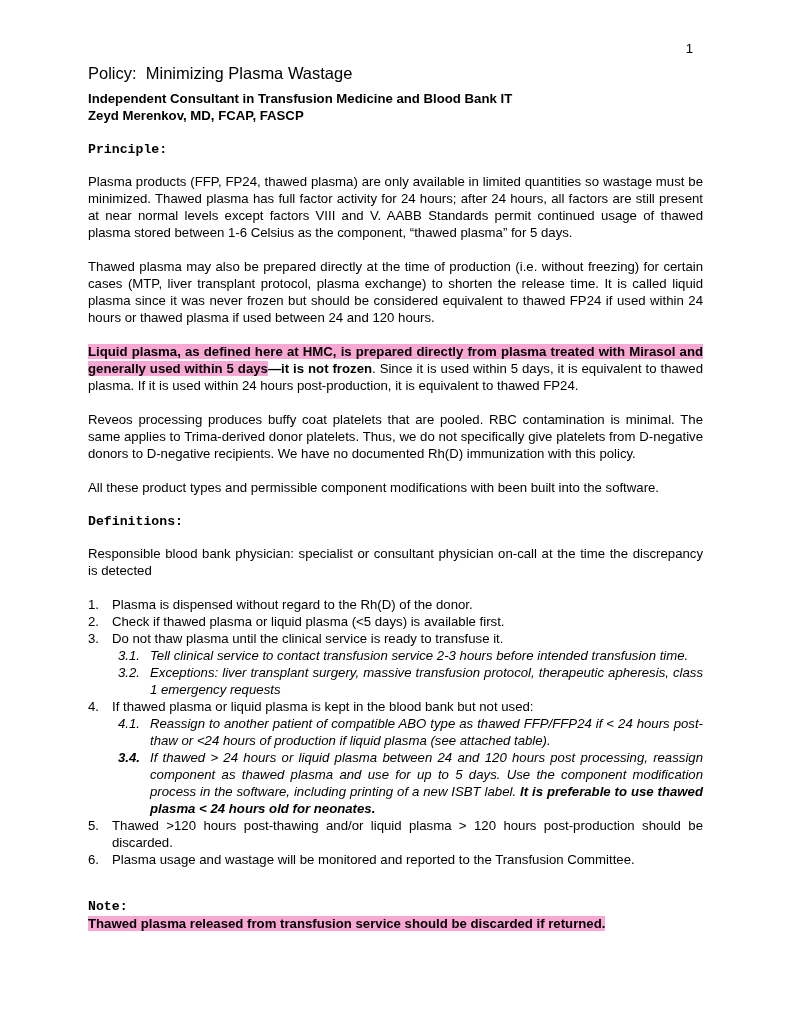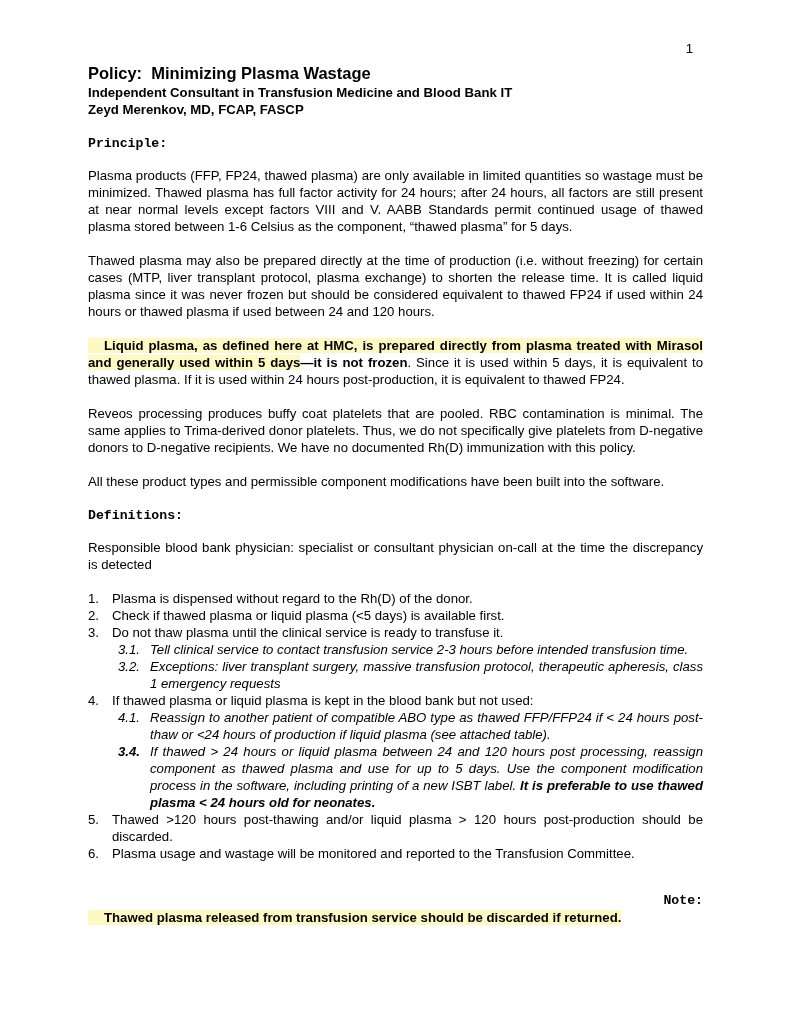--- a/index.html
+++ b/index.html
@@ -10,28 +10,28 @@
     padding:40px 88px 0 88px;
     font-family:"Liberation Sans", sans-serif;
     font-size:13.2px;
     line-height:17px;
     color:#000000;
     overflow:hidden;
   }
   .page-number { text-align:right; padding-right:10px; }
   .title {
     font-size:16.5px; line-height:20px;
-    font-weight:bold; margin:6px 0 1px 0;
+    font-weight:normal; margin:6px 0 7px 0;
     white-space:pre-wrap;
   }
   .byline { font-weight:bold; }
   .section-heading { font-weight:bold; margin-top:17px;font-family:Liberation Mono, monospace; }
   .para { margin:0 0 17px 0; text-align:justify; }
   .para.first { margin-top:15px; }
-  .hl { background:#fef9c3;padding-left:16px; }
+  .hl { background:#f9a8d4; }
   .b { font-weight:bold; }
   .list { margin:0; }
   .list-item { display:flex; }
   .num { width:24px; flex:none; }
   .itext { flex:1 1 auto; text-align:justify; }
   .sub { margin-left:30px;font-style:italic; }
   .sub .num { width:32px; }
   .note-block { margin-top:30px; }
 </style>
 </head>
@@ -43,21 +43,21 @@
 
   <div class="title">Policy:  Minimizing Plasma Wastage</div>
   <div class="byline">Independent Consultant in Transfusion Medicine and Blood Bank IT</div>
   <div class="byline">Zeyd Merenkov, MD, FCAP, FASCP</div>
 
   <div class="section-heading">Principle:</div>
   <p class="para first">Plasma products (FFP, FP24, thawed plasma) are only available in limited quantities so wastage must be minimized.  Thawed plasma has full factor activity for 24 hours; after 24 hours, all factors are still present at near normal levels except factors VIII and V.  AABB Standards permit continued usage of thawed plasma stored between 1-6 Celsius as the component, “thawed plasma” for 5 days.</p>
   <p class="para">Thawed plasma may also be prepared directly at the time of production (i.e. without freezing) for certain cases (MTP, liver transplant protocol, plasma exchange) to shorten the release time.  It is called liquid plasma since it was never frozen but should be considered equivalent to thawed FP24 if used within 24 hours or thawed plasma if used between 24 and 120 hours.</p>
   <p class="para"><span class="hl b">Liquid plasma, as defined here at HMC, is prepared directly from plasma treated with Mirasol and generally used within 5 days</span><span class="b">—it is not frozen</span><span>.  Since it is used within 5 days, it is equivalent to thawed plasma.  If it is used within 24 hours post-production, it is equivalent to thawed FP24.</span></p>
   <p class="para">Reveos processing produces buffy coat platelets that are pooled.  RBC contamination is minimal.  The same applies to Trima-derived donor platelets.  Thus, we do not specifically give platelets from D-negative donors to D-negative recipients.  We have no documented Rh(D) immunization with this policy.</p>
-  <p class="para">All these product types and permissible component modifications have been built into the software.</p>
+  <p class="para">All these product types and permissible component modifications with been built into the software.</p>
 
   <div class="section-heading">Definitions:</div>
   <p class="para first">Responsible blood bank physician: specialist or consultant physician on-call at the time the discrepancy is detected</p>
 
 
   <div class="list">
 
     <div class="list-item">
       <span class="num">1.</span>
       <span class="itext">Plasma is dispensed without regard to the Rh(D) of the donor.</span>
@@ -100,17 +100,17 @@
     </div>
 
     <div class="list-item">
       <span class="num">6.</span>
       <span class="itext">Plasma usage and wastage will be monitored and reported to the Transfusion Committee.</span>
     </div>
 
   </div>
 
   <div class="note-block">
-    <div class="section-heading" style="margin-top:8px;text-align:right;">Note:</div>
+    <div class="section-heading" style="margin-top:8px;">Note:</div>
     <div><span class="hl b">Thawed plasma released from transfusion service should be discarded if returned.</span></div>
   </div>
 
 </div>
 
 </body></html>

